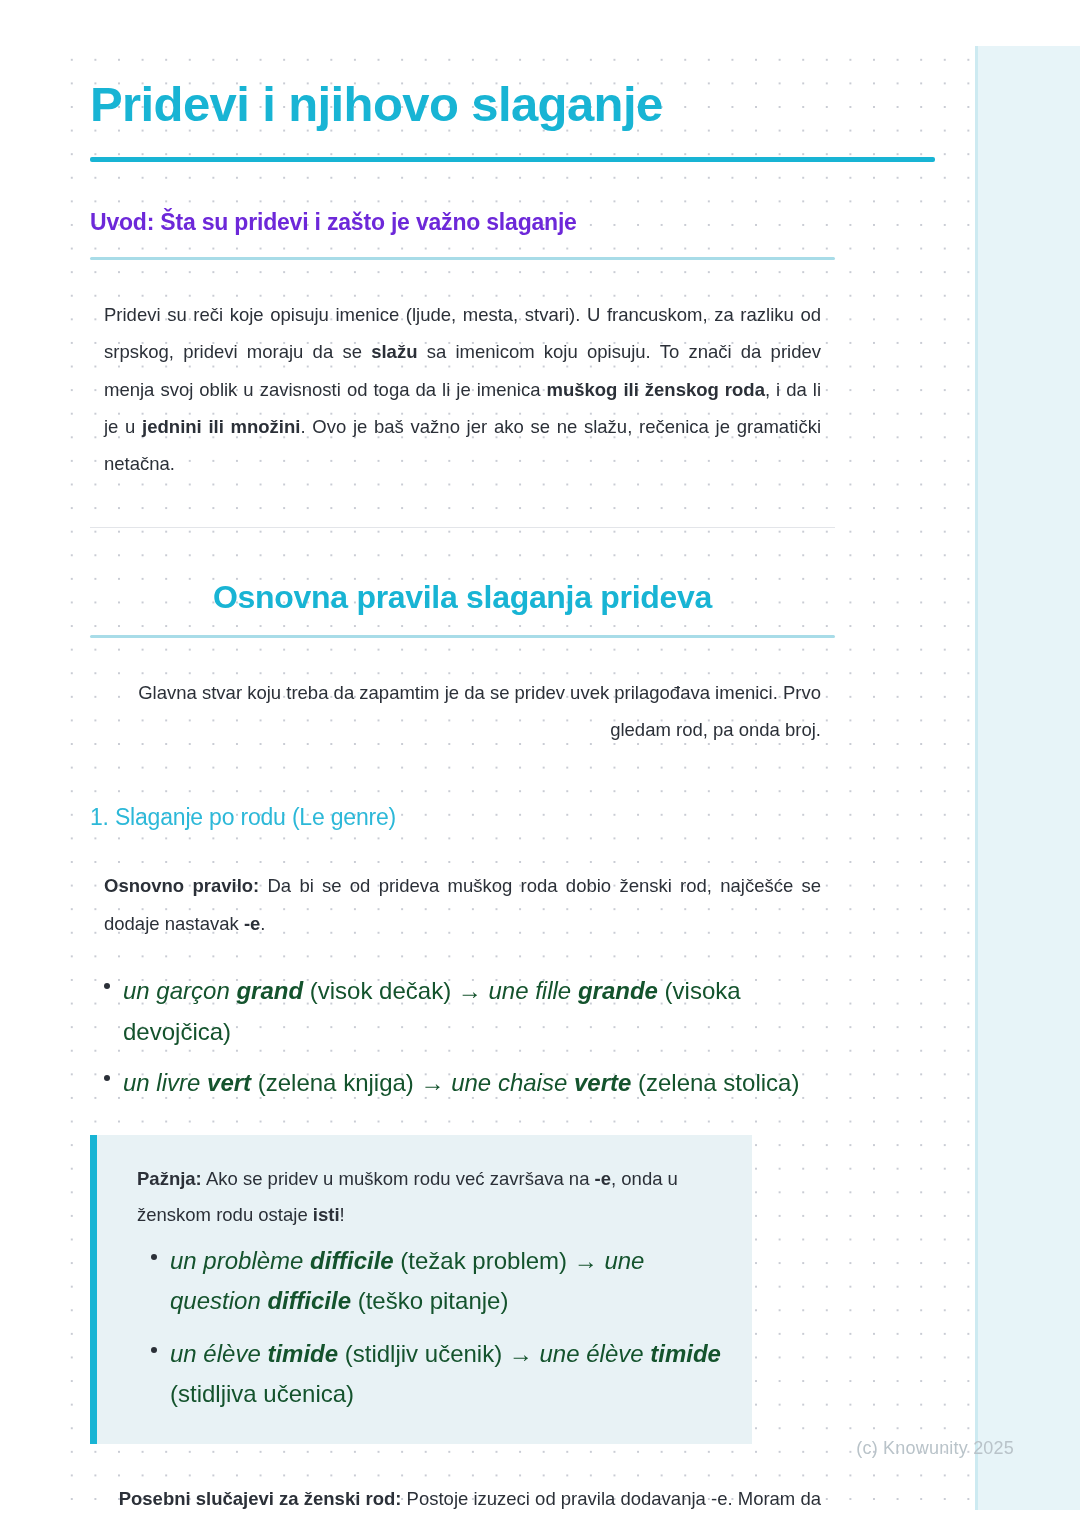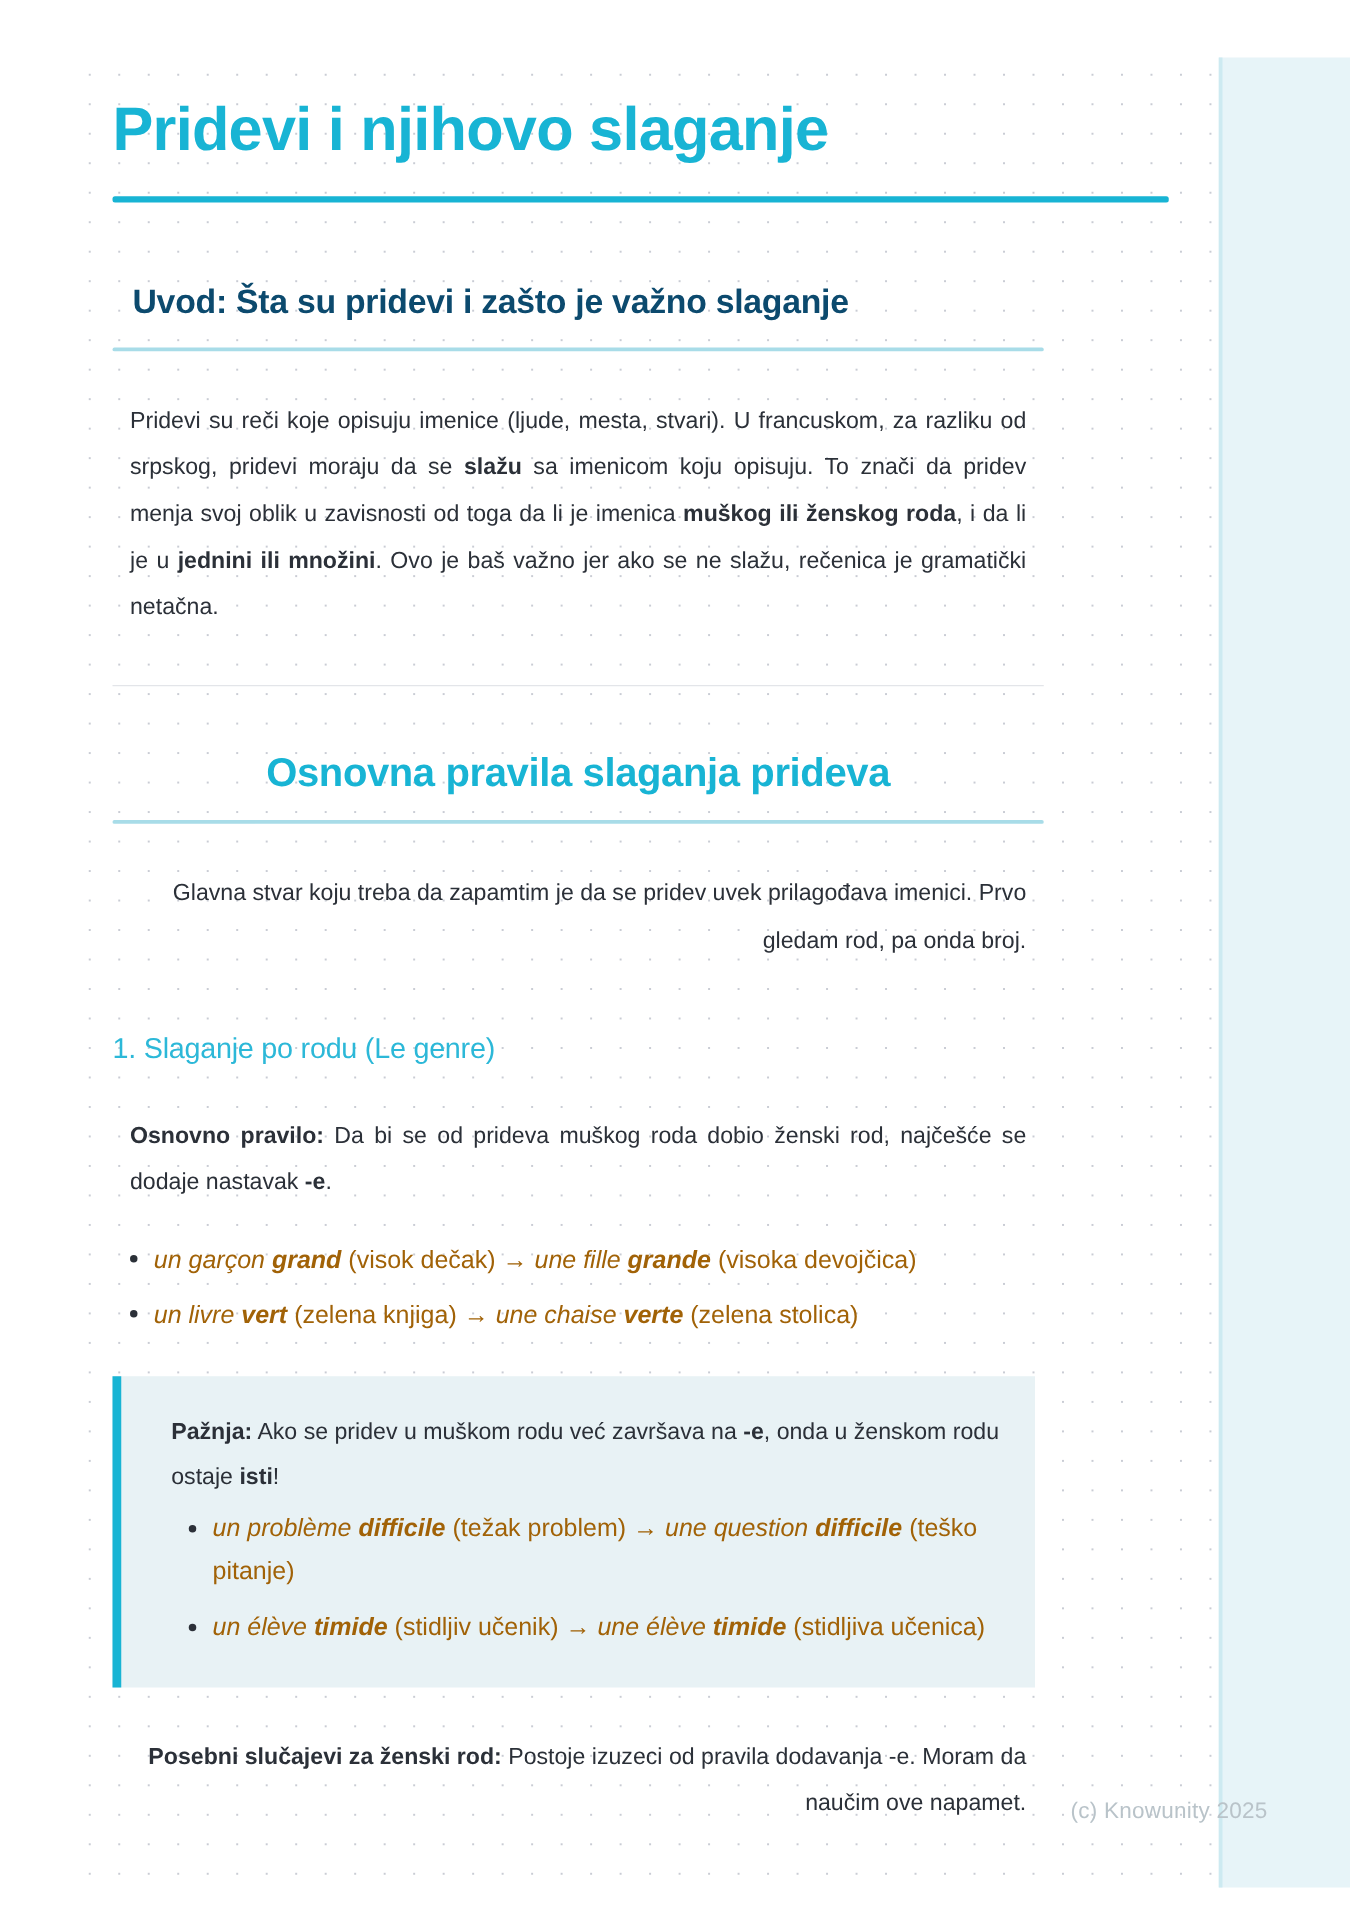--- a/index.html
+++ b/index.html
@@ -73,26 +73,26 @@
   }
   .rule-thick {
     height: 5px;
     background: #18b4d4;
     margin-top: 26px;
     width: 845px;
     border-radius: 2px;
   }
 
   .h2 {
-    margin: 16px;
+    margin: 0;
     padding-top: 46px;
-    font-size: 27px;
+    font-size: 23px;
     line-height: 1.30;
     font-weight: 700;
-    color: #0c4a6e;
+    color: #6d28d9;
     letter-spacing: -0.2px;
   }
   .rule-thin {
     height: 3px;
     background: #a8dce8;
     margin-top: 19px;
     width: 745px;
     border-radius: 2px;
   }
 
@@ -136,44 +136,44 @@
   }
 
   ul.bullets {
     margin: 0;
     padding: 14px 0 0 0;
     list-style: none;
   }
   ul.bullets > li {
     position: relative;
     padding-left: 33px;
-    font-size: 20px;
+    font-size: 24px;
     line-height: 1.72;
-    color: #a16207;
+    color: #14532d;
     margin-bottom: 9px;
   }
   ul.bullets > li::before {
     content: "";
     position: absolute;
     left: 14px;
     top: 13px;
     width: 6px;
     height: 6px;
     background: #2b3038;
     border-radius: 50%;
   }
 
   
   .callout {
     margin-top: 32px;
     background: #e8f2f5;
     border-left: 7px solid #18b4d4;
     padding: 26px 28px 30px 40px;
     box-sizing: border-box;
-    width: 738px;
+    width: 662px;
   }
   .callout p {
     margin: 0;
     font-size: 18.5px;
     line-height: 1.95;
     color: #2b3038;
   }
   .callout ul.bullets {
     padding-top: 8px;
   }

